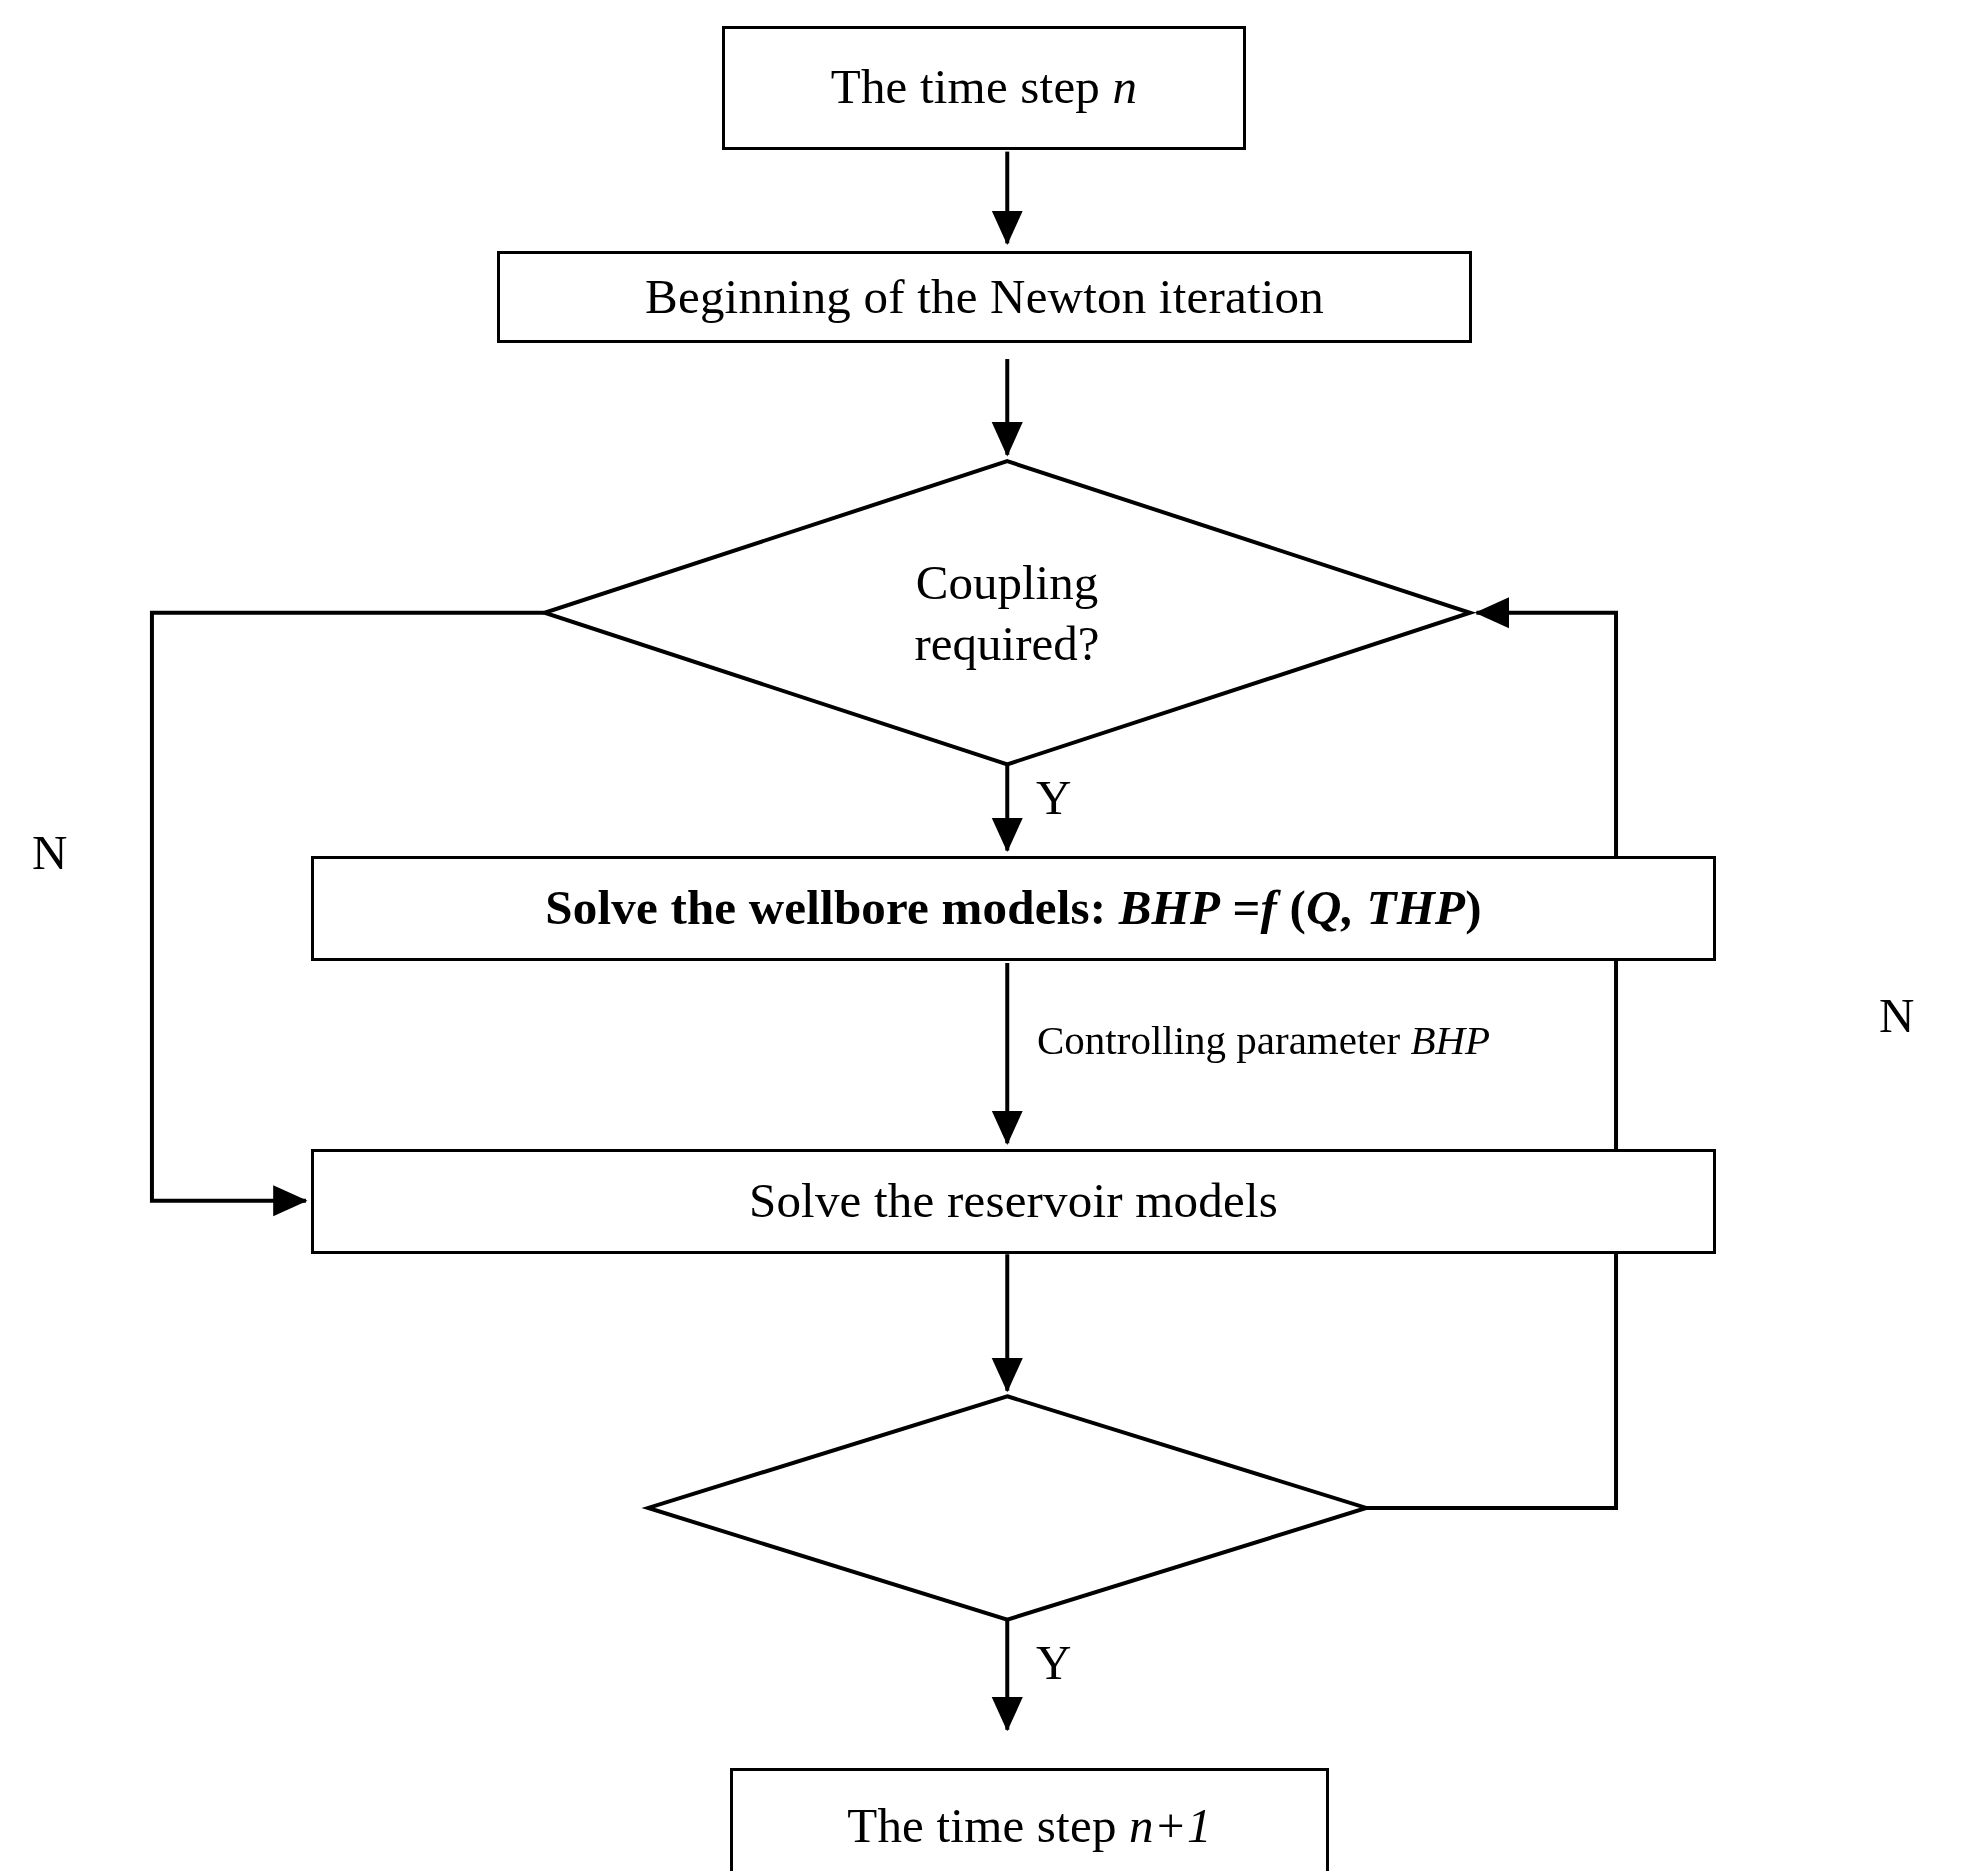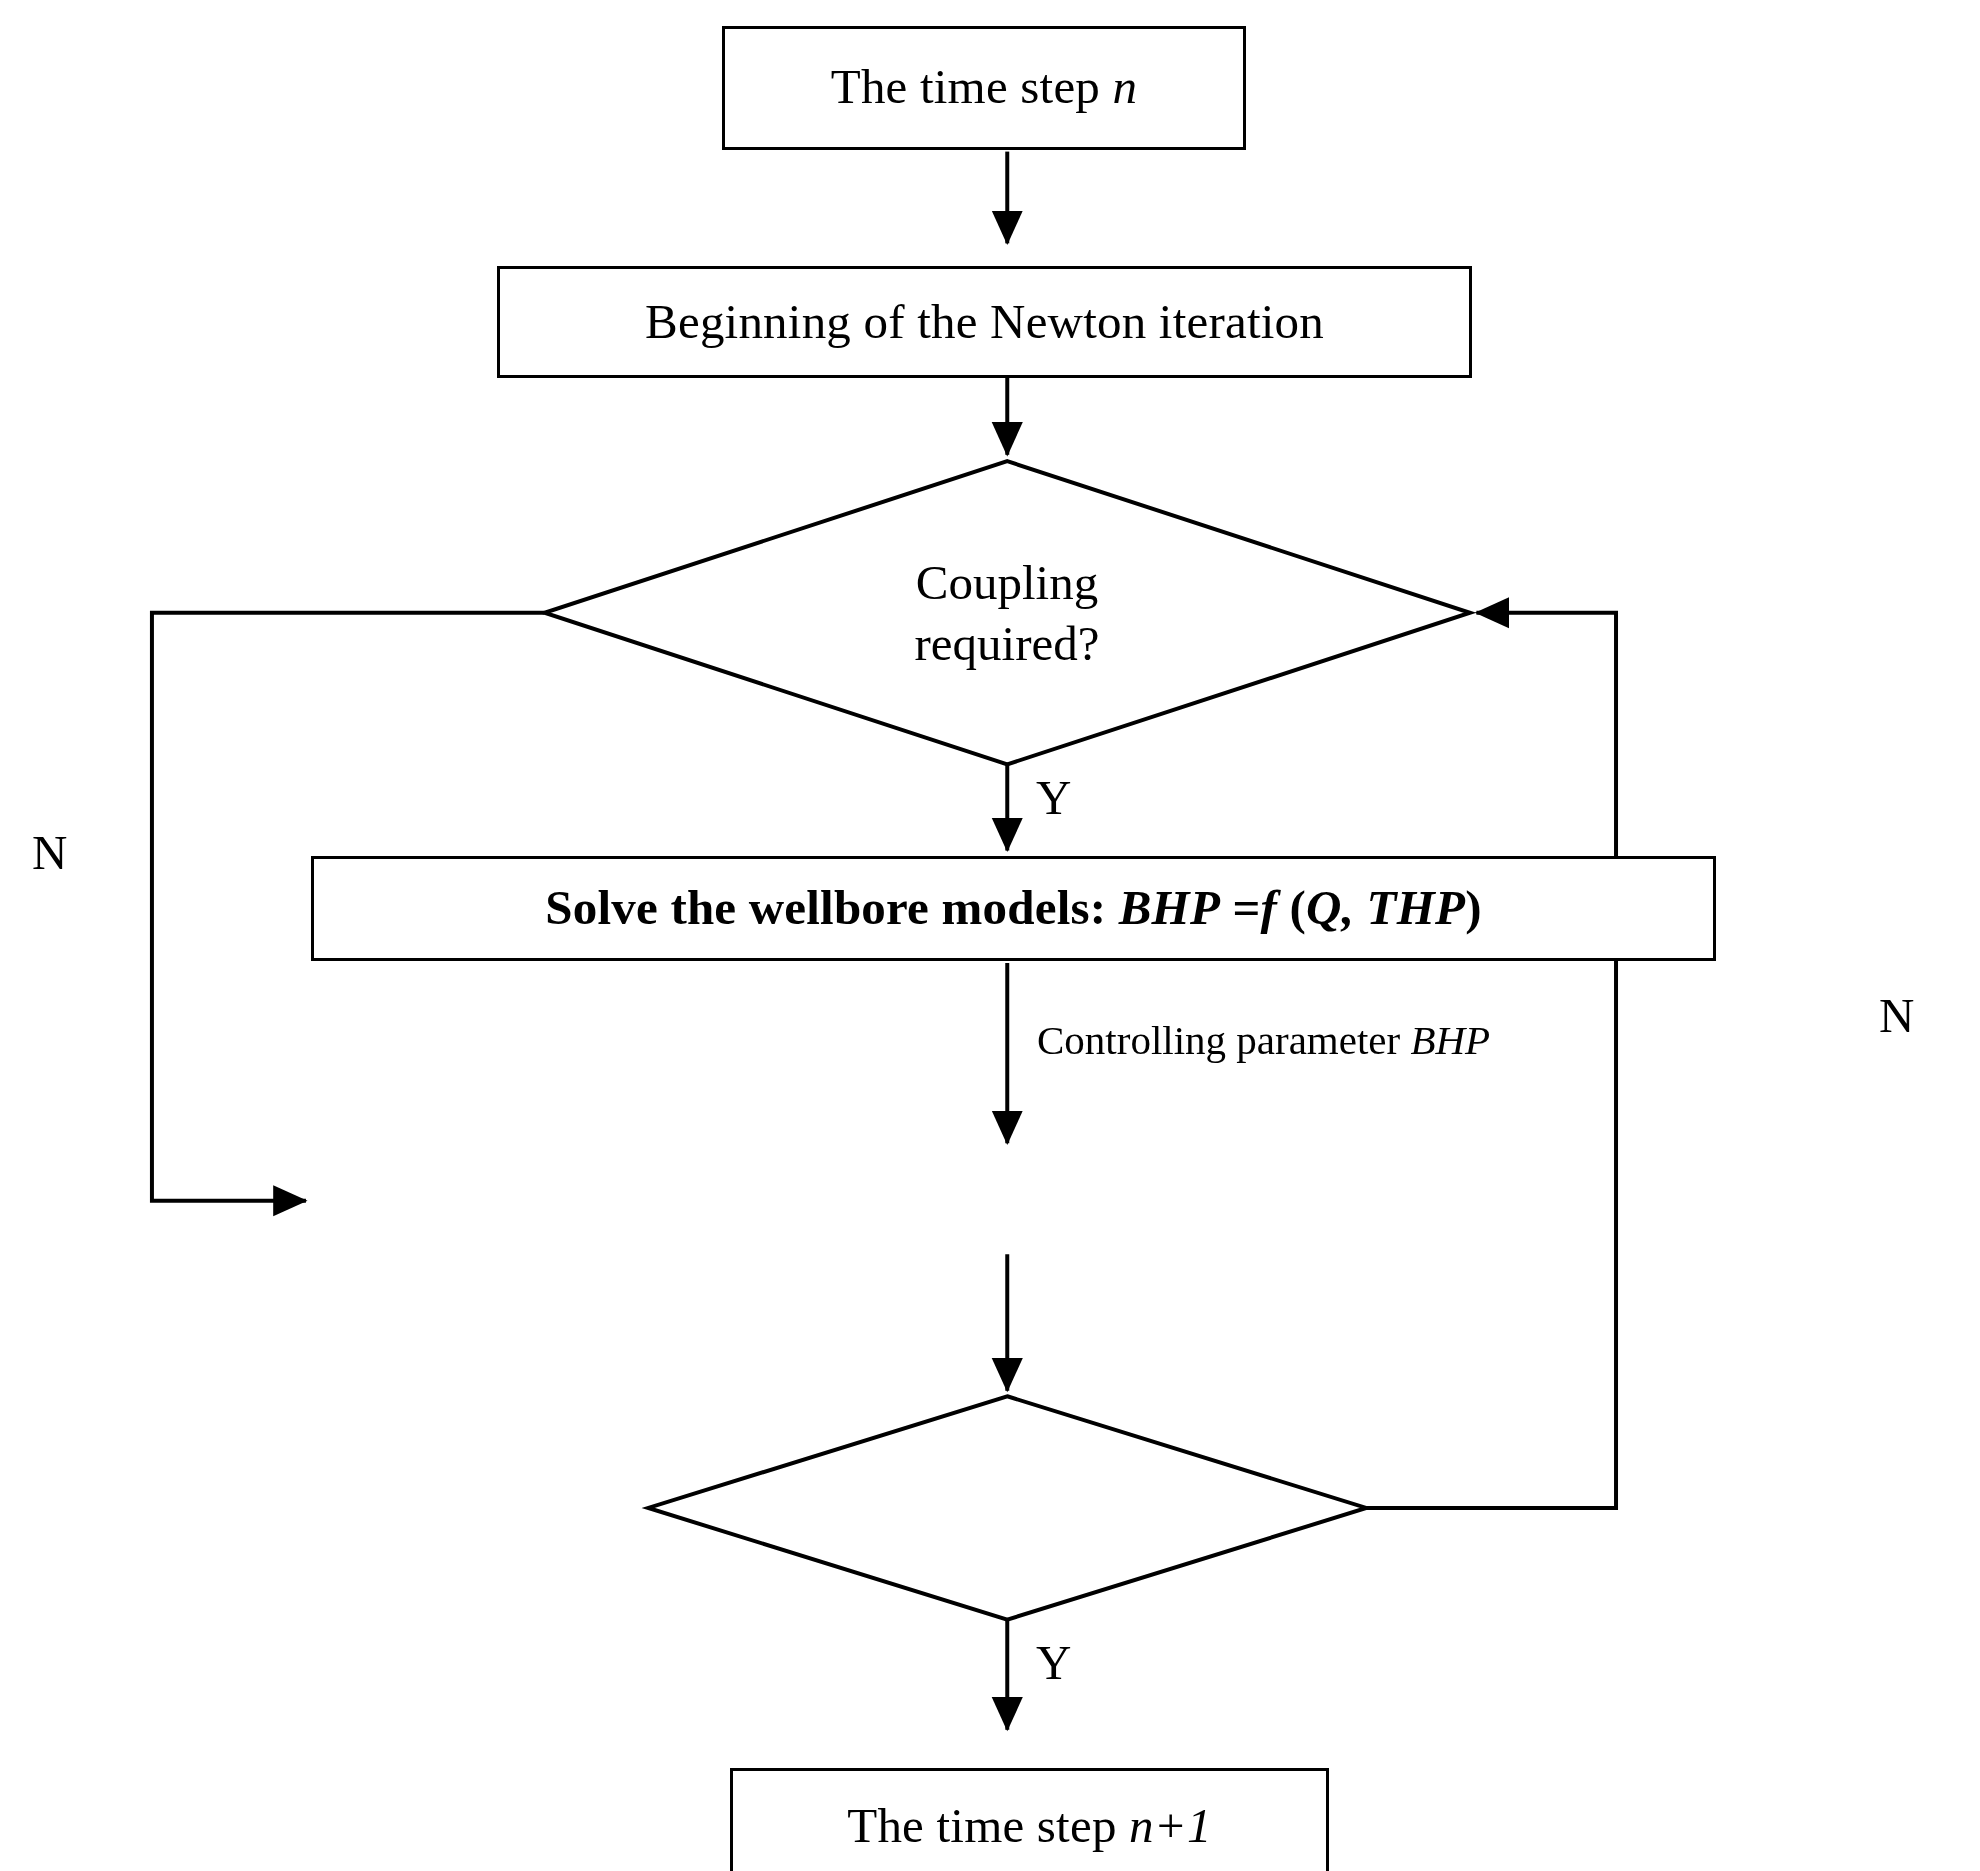--- a/index.html
+++ b/index.html
@@ -95,35 +95,38 @@
 
     <polyline points="682,768 190,768 190,1505 383,1505" fill="none" stroke="#000000" stroke-width="5" marker-end="url(#ah)"></polyline>
 
     <polyline points="1712,1890 2025,1890 2025,768 1850,768" fill="none" stroke="#000000" stroke-width="5" marker-end="url(#ah)"></polyline>
   </svg>
 
   <div class="node proc" style="left:722px; top:25.5px; width:524px; height:124px;">
     <span class="txt"><span>The time step </span><span class="it">n</span></span>
   </div>
 
-  <div class="node proc" style="left:497px; top:266px; width:975px; height:112px;">
+  <div class="node proc" style="left:497px; top:251px; width:975px; height:92px;">
     <span class="txt">Beginning of the Newton iteration</span>
   </div>
 
   <div class="decision-label" style="left:544px; top:529px; width:926px; height:168px;">
     <span>Coupling</span>
     <span>required?</span>
   </div>
 
   <div class="node proc" style="left:311px; top:856px; width:1405px; height:105px;font-weight:bold;">
     <span class="txt">
       <span>Solve the wellbore models: </span><span class="it">BHP</span><span> =</span><span class="it">f</span><span> (</span><span class="it">Q, THP</span><span>)</span>
     </span>
   </div>
 
+  <div class="node proc" style="left:311px; top:1149px; width:1405px; height:105px;">
+    <span class="txt">Solve the reservoir models</span>
+  </div>
 
 
   <div class="node proc" style="left:730px; top:1736px; width:599px; height:116px;margin-top:32px;">
     <span class="txt"><span>The time step </span><span class="it">n+1</span></span>
   </div>
 
   <div class="edge-label" style="left:1036px; top:773px;">Y</div>
 
   <div class="edge-label" style="left:32px; top:828px;">N</div>
 

